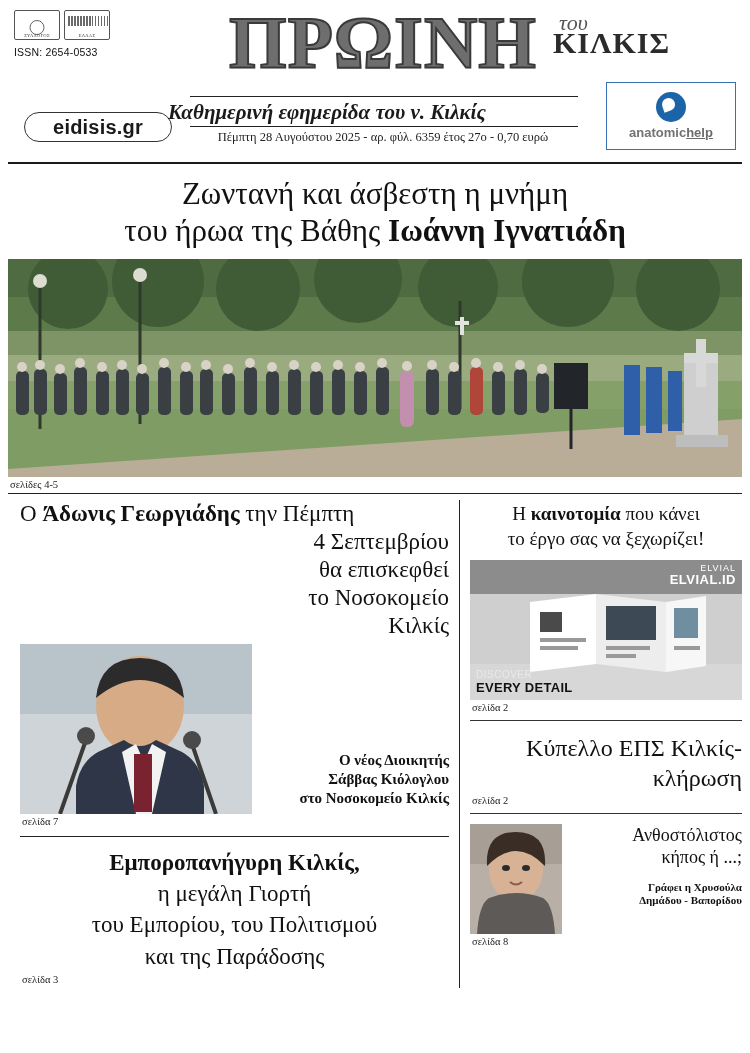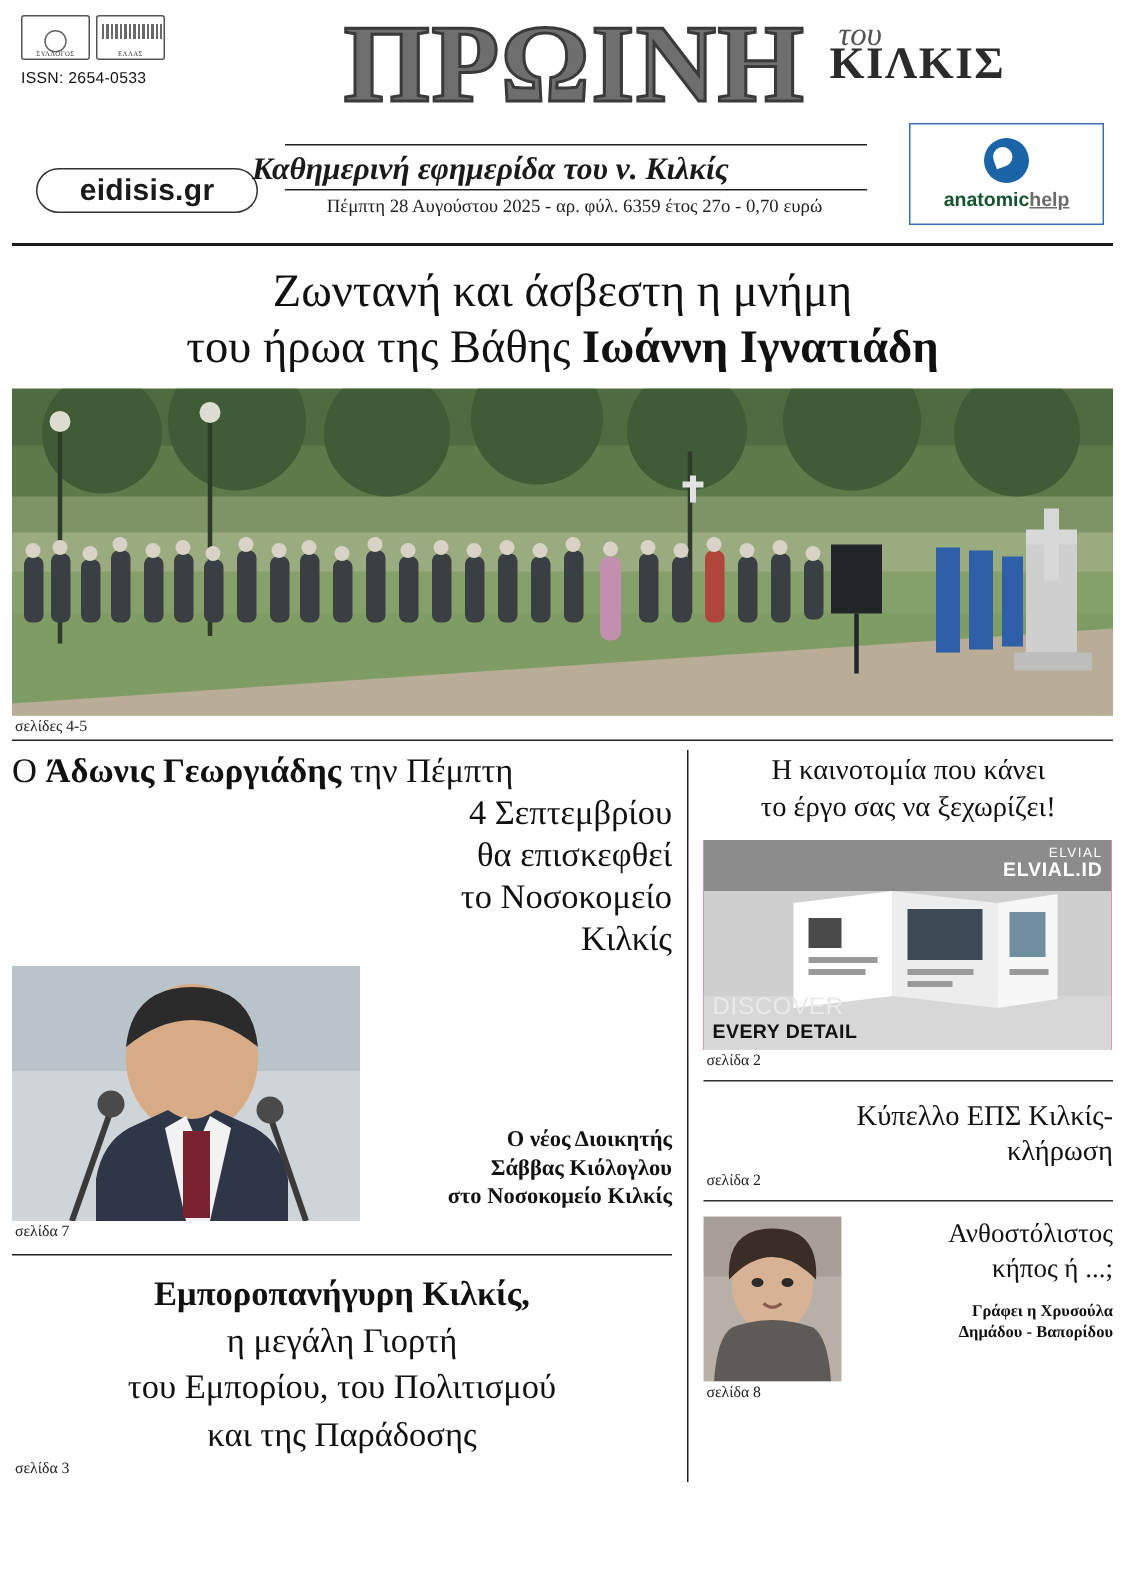--- a/index.html
+++ b/index.html
@@ -191,21 +191,21 @@
     width: 13px; height: 13px;
     background: #fff;
     border-radius: 50% 50% 50% 0;
     transform: rotate(-20deg);
   }
   .ad-text {
     font-family: "Liberation Sans", sans-serif;
     font-size: 13px;
     font-weight: bold;
   }
-  .ad-text .blue { color: #14532d; }
+  .ad-text .blue { color: #737373; }
   .ad-text .gray { color: #6b6b6b; text-decoration: underline; }
 
   .rule-thick {
     border-top: 2px solid #1a1a1a;
     margin: 2px 0 0 0;
   }
 
   
   .lead-headline {
     text-align: center;
@@ -231,21 +231,21 @@
     padding: 2px 0 3px 2px;
     font-family: "Liberation Serif", serif;
   }
 
   
   .lower {
     display: flex;
     border-top: 1.5px solid #222;
     padding-top: 6px;
   }
-  .col-left { width: 450px; padding-right: 10px; }
+  .col-left { width: 450px; padding-right: 10px; margin-left: 12px; }
   .col-right {
     width: 284px;
     border-left: 1.5px solid #222;
     padding-left: 10px;
   }
 
   .story1-head {
     font-size: 23px;
     line-height: 1.22;
     text-align: right;
@@ -289,21 +289,21 @@
   }
   .story2 .b { font-weight: bold; }
 
   
   .r-head1 {
     text-align: center;
     font-size: 19px;
     line-height: 1.3;
     padding: 2px 0 8px 0;
   }
-  .r-head1 .b { font-weight: normal; }
+  .r-head1 .b { font-weight: bold; }
   .elvial {
     width: 272px;
     height: 140px;
     background: #be185d;
     position: relative;
     overflow: hidden;
   }
   .elvial .top-label {
     position: absolute;
     right: 6px; top: 4px;
@@ -313,26 +313,26 @@
     line-height: 1.05;
   }
   .elvial .top-label .l1 { font-size: 9px; letter-spacing: 1px; }
   .elvial .top-label .l2 { font-size: 13px; font-weight: bold; letter-spacing: .5px; }
   .elvial .bottom-label {
     position: absolute;
     left: 6px; bottom: 5px;
     font-family: "Liberation Sans", sans-serif;
     line-height: 1.05;
   }
-  .elvial .bottom-label .b1 { font-size: 16px; color: #e9e9e9; letter-spacing: .5px; margin-top: 42px; }
+  .elvial .bottom-label .b1 { font-size: 10px; color: #e9e9e9; letter-spacing: .5px; margin-top: 42px; }
   .elvial .bottom-label .b2 { font-size: 13px; font-weight: bold; color: #111; letter-spacing: .3px; }
 
   .r-head2 {
     text-align: right;
-    font-size: 19px;
+    font-size: 24px;
     line-height: 1.25;
     padding: 10px 0 0 0;
   }
   .r-bottom {
     display: flex;
     gap: 8px;
     padding-top: 8px;
     align-items: flex-start;
   }
   .r-photo {

